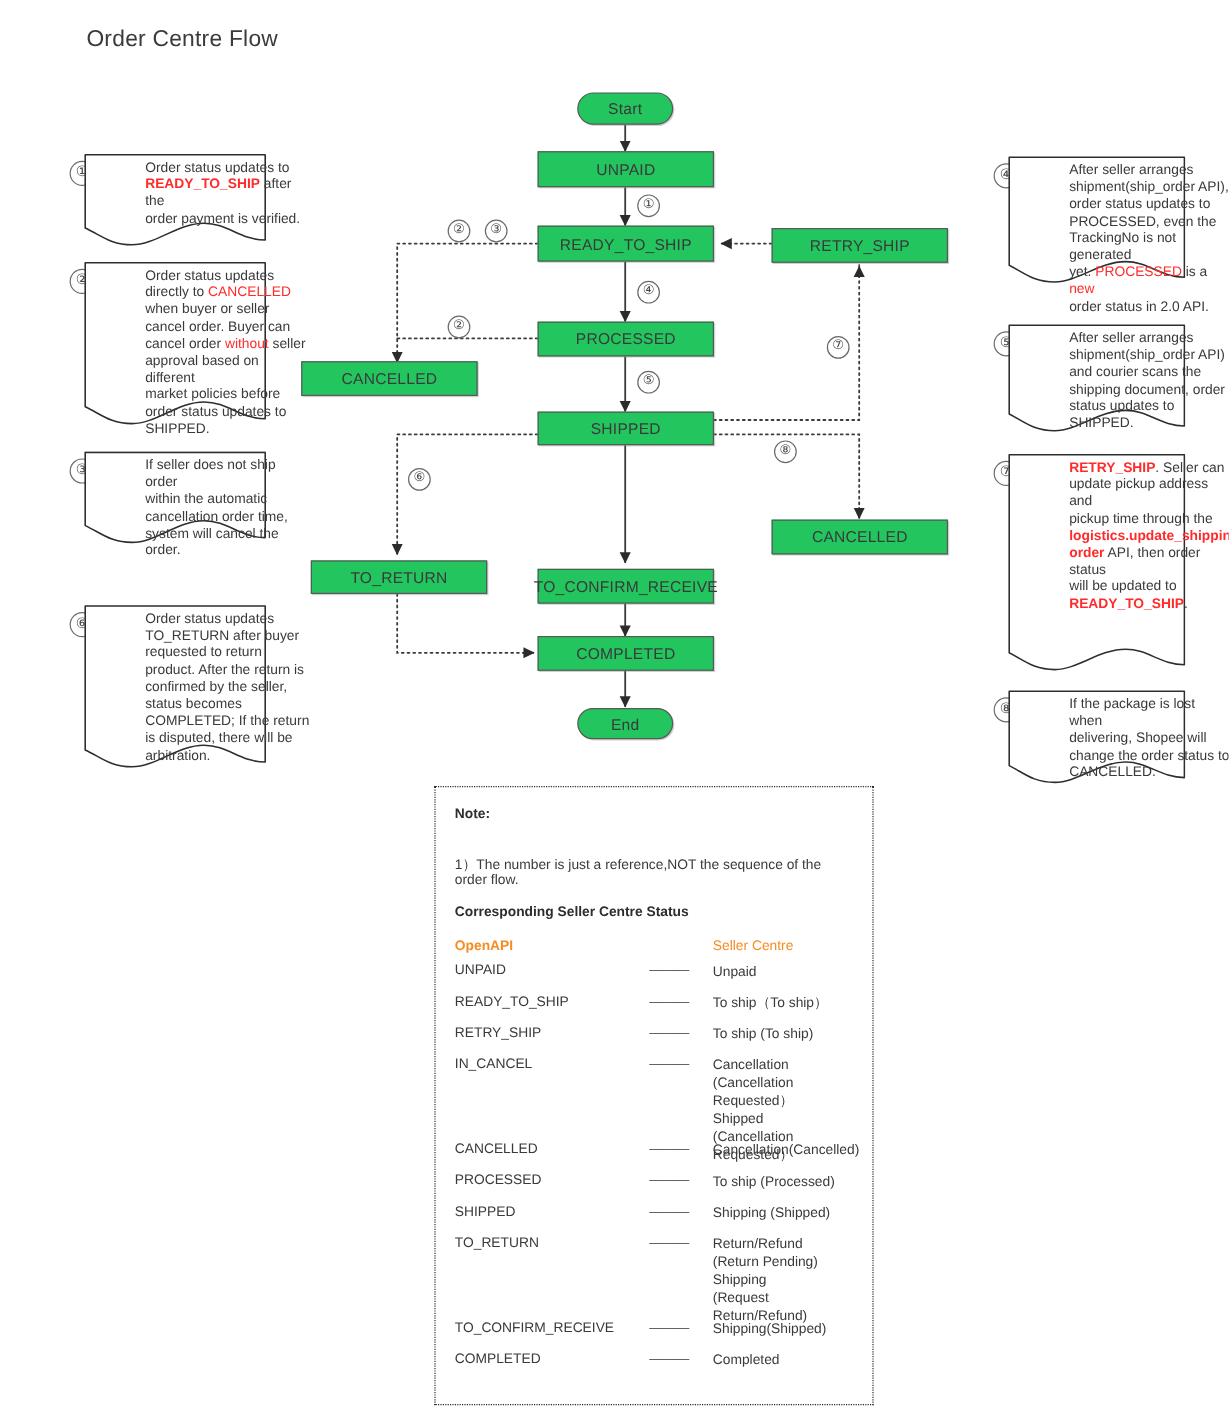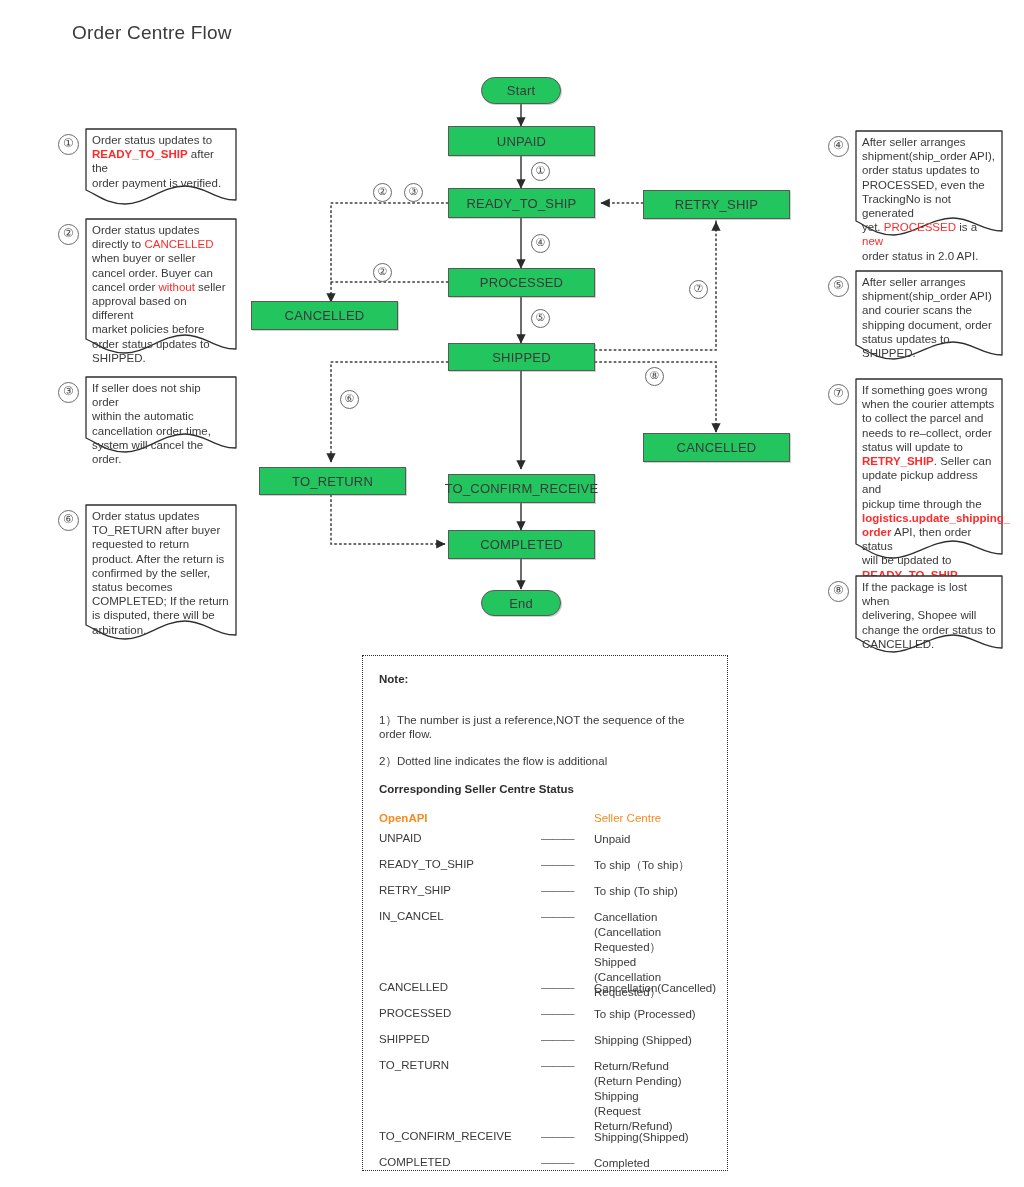--- a/index.html
+++ b/index.html
@@ -85,22 +85,23 @@
     border: 1.2px solid #6a6a6a;
     border-radius: 50%;
     font-size: 12px;
     line-height: 17px;
     text-align: center;
     color: #4a4a4a;
     background: #fff;
   }
   .note .paper {
     position: absolute;
-    left: 27px;
+    left: 12px;
     top: 0;
+    padding-left: 44px;
   }
   .note .paper svg {
     position: absolute;
     left: 0;
     top: 0;
   }
   .note .txt {
     position: relative;
     box-sizing: border-box;
     padding: 5px 7px 0 7px;
@@ -397,26 +398,21 @@
 status updates to SHIPPED.</span></div>
     </div>
   </div>
 
   <div class="note" style="left:828px; top:378px;">
     <div class="marker">⑦</div>
     <div class="paper" style="width:148px; height:188px;">
       <svg width="148" height="188" viewBox="0 0 148 188" xmlns="http://www.w3.org/2000/svg">
         <path d="M1,1 L147,1 L147,176 C127,176 117,163 98,163 C76,163 58,180 39,180 C21,180 13,172 1,166 Z" fill="#ffffff" stroke="#2e2e2e" stroke-width="1.3" stroke-linejoin="round"></path>
       </svg>
-      <div class="txt" style="width:148px;"><span>If something goes wrong
-when the courier attempts
-to collect the parcel and
-needs to re–collect, order
-status will update to
-</span><b class="redb">RETRY_SHIP</b><span>. Seller can
+      <div class="txt" style="width:148px;"><b class="redb">RETRY_SHIP</b><span>. Seller can
 update pickup address and
 pickup time through the
 </span><b class="redb">logistics.update_shipping_
 order</b><span> API, then order status
 will be updated to
 </span><b class="redb">READY_TO_SHIP</b><span>.</span></div>
     </div>
   </div>
 
   <div class="note" style="left:828px; top:575px;">
@@ -429,21 +425,20 @@
 delivering, Shopee will
 change the order status to
 CANCELLED.</span></div>
     </div>
   </div>
 
   <div id="notepanel">
     <div class="inner">
       <div class="np-head">Note:</div>
       <div class="np-line">1）The number is just a reference,NOT the sequence of the order flow.</div>
-      <div class="np-line">2）Dotted line indicates the flow is additional</div>
       <div class="np-sub">Corresponding Seller Centre Status</div>
       <div class="np-cols">
         <span class="c1">OpenAPI</span>
         <span class="c3">Seller Centre</span>
       </div>
       <div id="maprows">
           <div class="maprow" style="min-height: 15px;">
             <span class="k">UNPAID</span>
             <span class="d">———</span>
             <span class="v">Unpaid</span>

